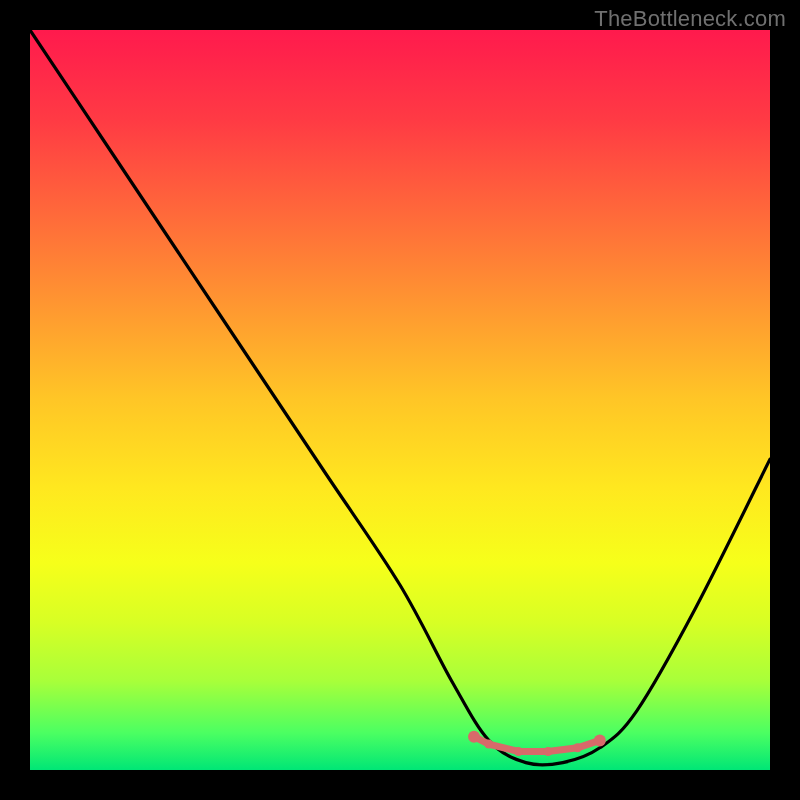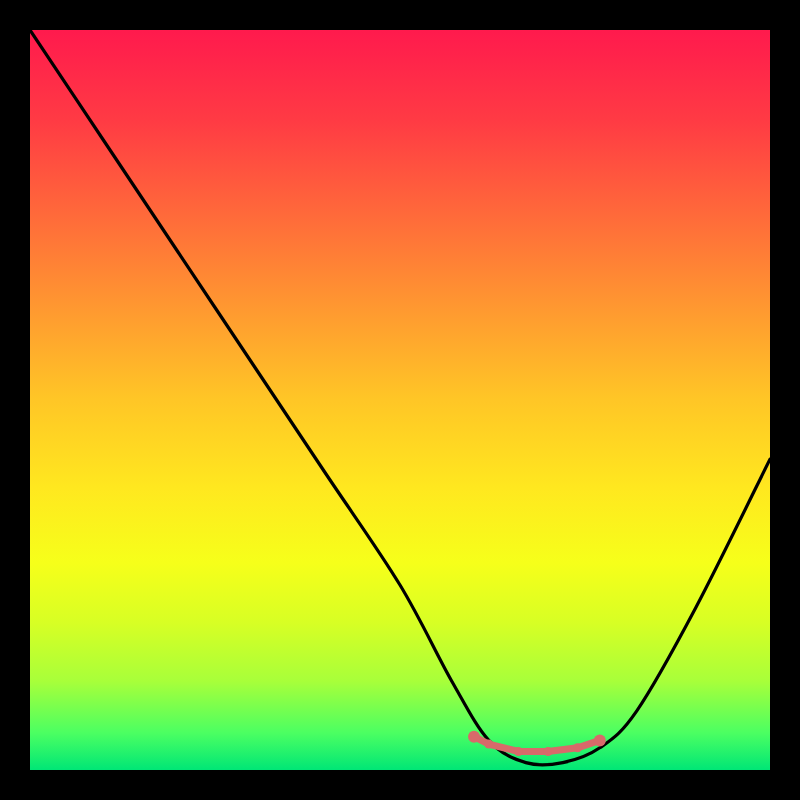--- a/index.html
+++ b/index.html
@@ -54,20 +54,21 @@
     left: 0;
     top: 0;
     width: 740px;
     height: 740px;
   }
 </style>
 </head>
 <body>
 
 <div class="frame">
+  <div class="watermark">TheBottleneck.com</div>
 
   <div class="plot">
     <svg class="curve" viewBox="0 0 740 740">
       <path d="M 0,0 C 12.333333333333334,18.5 49.33333333333333,74 74,111 C 98.66666666666667,148 123.33333333333333,185 148,222 C 172.66666666666666,259 197.33333333333334,295.99999999999994 222,332.99999999999994 C 246.66666666666666,369.99999999999994 271.3333333333333,407 296,444 C 320.6666666666667,481 349.03333333333336,520.4666666666667 370,555 C 390.96666666666664,589.5333333333333 406.99999999999994,625.3000000000001 421.79999999999995,651.2 C 436.59999999999997,677.1 446.4666666666667,696.8333333333333 458.8,710.4 C 471.1333333333333,723.9666666666667 483.4666666666667,728.9 495.8,732.6 C 508.1333333333333,736.3000000000001 520.4666666666666,735.0666666666667 532.8,732.6 C 545.1333333333333,730.1333333333333 557.4666666666667,726.4333333333333 569.8000000000001,717.8 C 582.1333333333334,709.1666666666666 590.7666666666667,704.2333333333332 606.8,680.8 C 622.8333333333333,657.3666666666667 643.8,619.1333333333333 666,577.2 C 688.2,535.2666666666668 727.6666666666666,453.8666666666667 740,429.2 " id="curve-path" fill="none" stroke="#000" stroke-width="3.2" stroke-linecap="round"></path>
       <g id="highlight-group">
           <path d="M 444,706.7 L 458.8,714.1 L 488.40000000000003,721.5 L 518,721.5 L 547.6,717.8 L 569.8000000000001,710.4 " fill="none" stroke="#d86a6a" stroke-width="7" stroke-linecap="round"></path>
           <circle cx="444" cy="706.7" r="6" fill="#d86a6a"></circle>
           <circle cx="458.8" cy="714.1" r="4.5" fill="#d86a6a"></circle>
           <circle cx="488.40000000000003" cy="721.5" r="4.5" fill="#d86a6a"></circle>
           <circle cx="518" cy="721.5" r="4.5" fill="#d86a6a"></circle>

